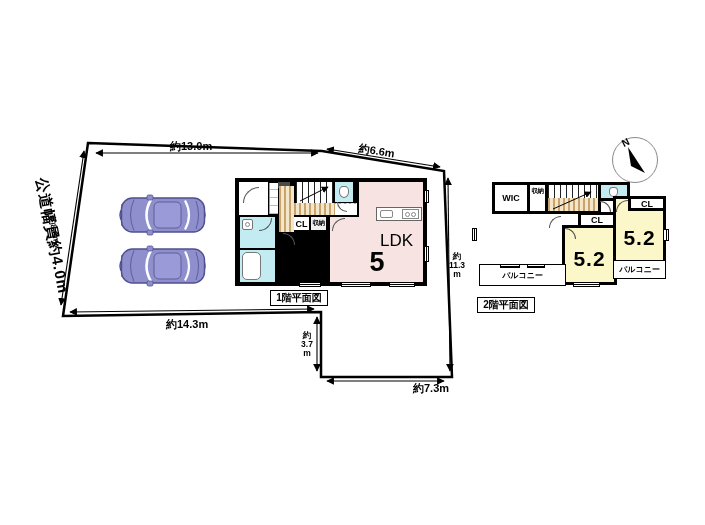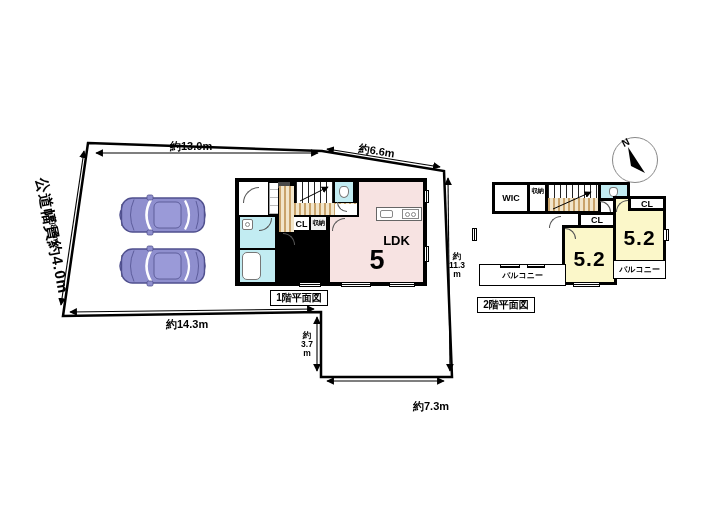--- a/index.html
+++ b/index.html
@@ -27,21 +27,21 @@
   .cyan { background:#c2ecf2; }
   .gray { background:#f0f0f0; }
   .wood { background: repeating-linear-gradient(90deg,#c9a36b 0 2px,#f2e6cb 2px 5px); }
   .treads { background: repeating-linear-gradient(90deg,#222 0 1px,#fff 1px 6px); }
   .room-num { font-weight:bold; font-size:21px; letter-spacing:1px; }
   .small-lbl { font-weight:bold; font-size:9px; }
   .tiny-lbl { font-size:6.5px; font-weight:bold; letter-spacing:-0.5px; }
   .balc-lbl { font-size:8px; font-weight:bold; }
   .ldk-wrap { position:absolute; display:flex; flex-direction:column; align-items:center;
               justify-content:center; line-height:1.0; }
-  .ldk-top { font-weight:bold; font-size:13px;margin-left:39px; }
+  .ldk-top { font-weight:normal; font-size:17px;margin-left:39px; }
   .ldk-num { font-weight:bold; font-size:27px; }
   .title-box { position:absolute; border:1px solid #000; background:#fff;
                font-size:10px; font-weight:bold; display:flex; align-items:center;
                justify-content:center; white-space:nowrap; }
   
   .win-h { position:absolute; border:1px solid #000;
            background: linear-gradient(#000 0 0) center/100% 1px no-repeat, #fff; }
   .win-v { position:absolute; border:1px solid #000;
            background: linear-gradient(#000 0 0) center/1px 100% no-repeat, #fff; }
   
@@ -192,21 +192,21 @@
     <div class="dim-86" style="left:57px; top:215px;">約8.6m</div>
     <div class="dim" style="left:170px; top:139px;">約13.0m</div>
     <div class="dim rot" style="left:360px; top:141px; transform:rotate(9deg);">約6.6m</div>
     <div class="dim-stack" style="left:444px; top:252px; width:26px;">約
 11.3
 m</div>
     <div class="dim" style="left:166px; top:317px;">約14.3m</div>
     <div class="dim-stack" style="left:297px; top:331px; width:20px;">約
 3.7
 m</div>
-    <div class="dim" style="left:371px; top:399px;padding-left:42px;">約7.3m</div>
+    <div class="dim" style="left:371px; top:381px;padding-left:42px;">約7.3m</div>
   </div>
 
   <svg class="overlay" width="705" height="525" viewBox="0 0 705 525">
     <defs>
       <marker id="ar" viewBox="0 0 10 10" refX="9" refY="5" markerWidth="7" markerHeight="7" orient="auto-start-reverse">
         <path d="M0,0 L10,5 L0,10 z" fill="#000"></path>
       </marker>
       <g id="car-shape">
         <rect x="1.5" y="8" width="11" height="3.5" fill="#333"></rect>
         <rect x="1.5" y="26.5" width="11" height="3.5" fill="#333"></rect>

